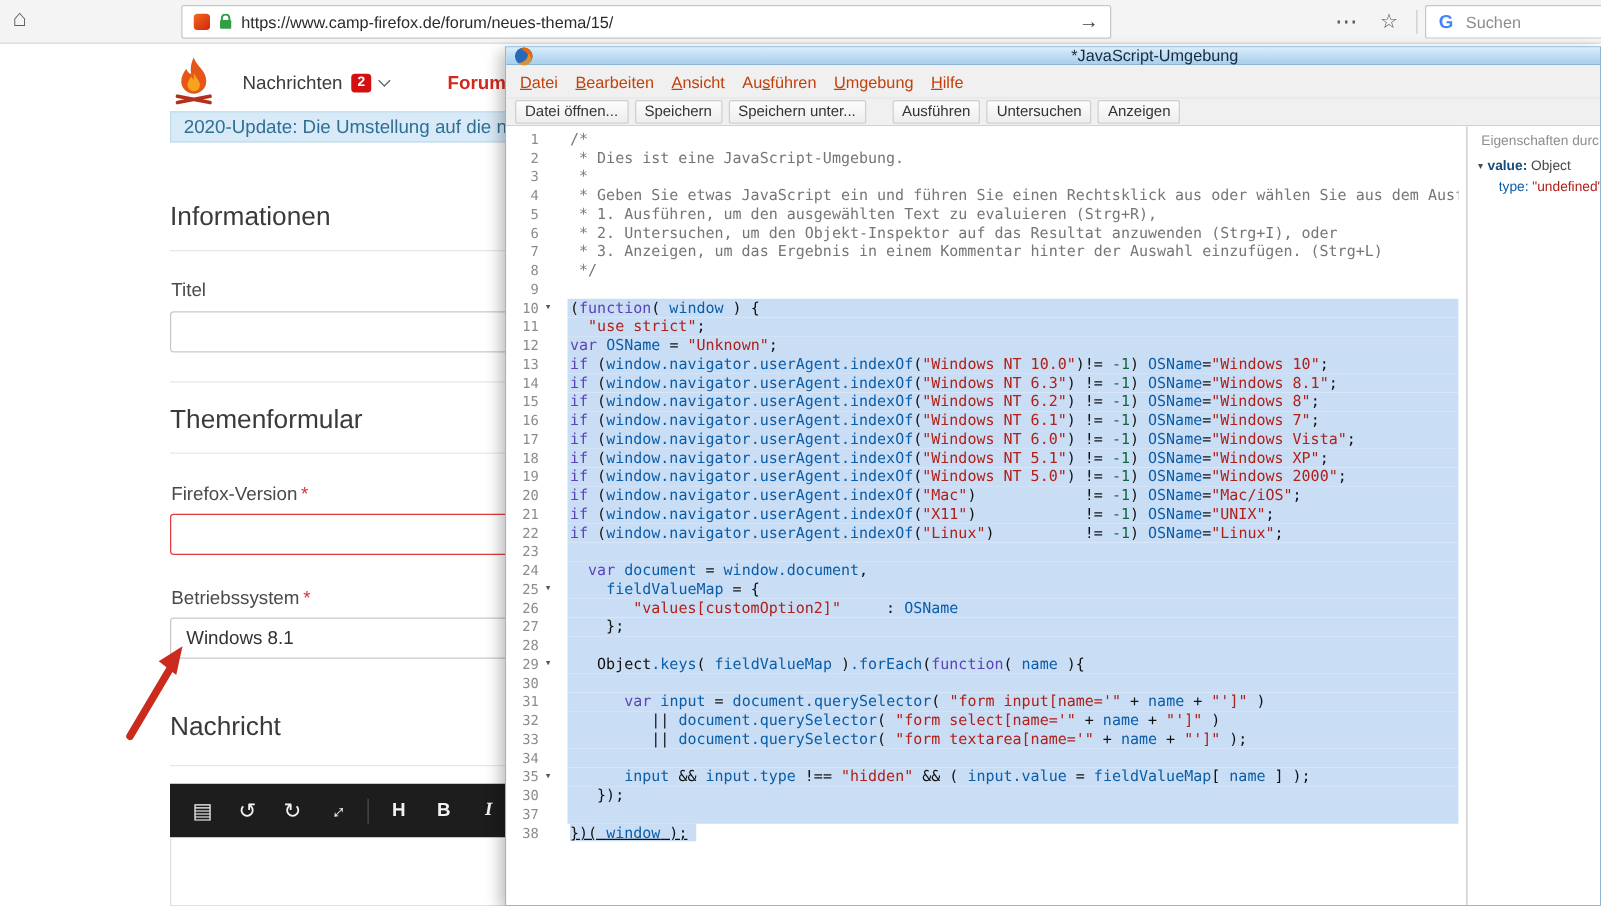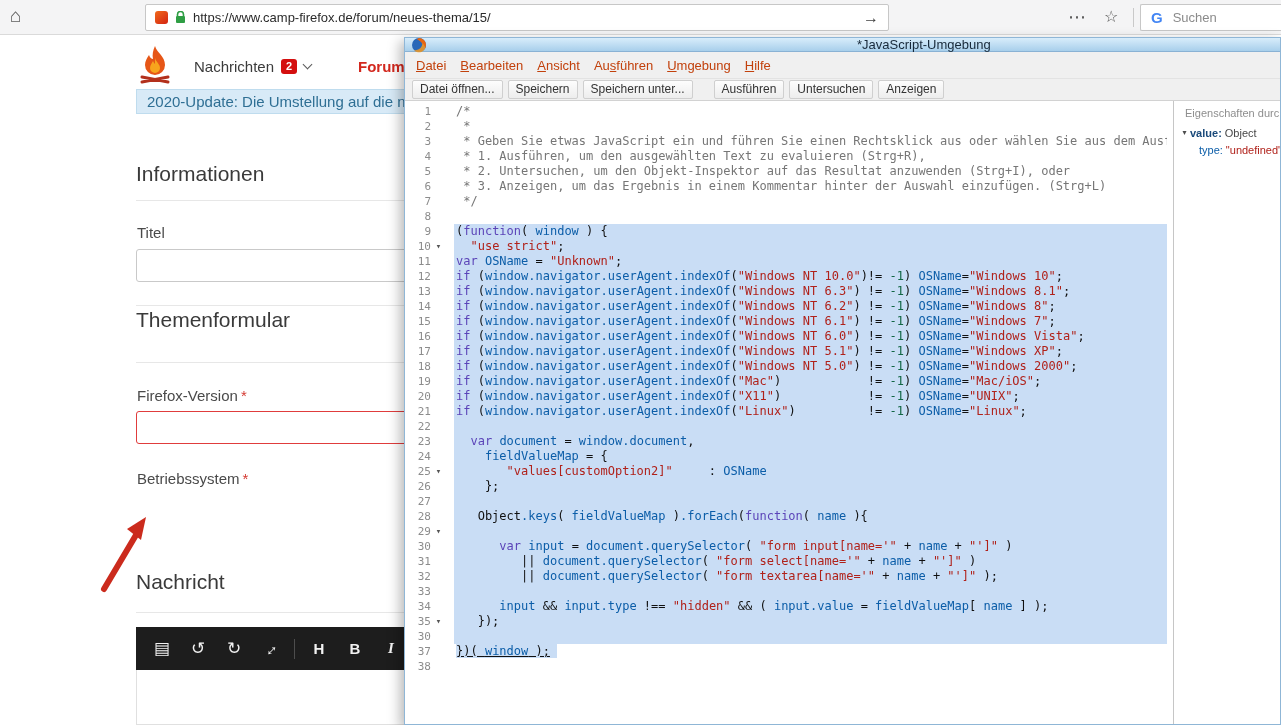--- a/index.html
+++ b/index.html
@@ -118,30 +118,33 @@
 
     <h2 class="fh" style="top:126px">Informationen</h2>
     <div class="fdiv" style="top:164px"></div>
 
     <div class="flabel" style="top:188px">
       <span>Titel</span>
     </div>
     <div class="fin" style="top:213px"></div>
     <div class="fdiv" style="top:269px"></div>
 
-    <h2 class="fh" style="top:272px">Themenformular</h2>
+    <h2 class="fh" style="top:288px">Themenformular</h2>
     <div class="fdiv" style="top:326px"></div>
 
     <div class="flabel" style="top:351px">
       <span>Firefox-Version</span><span class="req">*</span>
     </div>
     <div class="fin err" style="top:375px"></div>
 
     <div class="flabel" style="top:434px">
       <span>Betriebssystem</span><span class="req">*</span>
+    </div>
+    <div class="fin fsel" style="top:458px">
+      <span>Windows 8.1</span>
     </div>
 
     <svg class="arrow-svg" width="72" height="90" viewBox="0 0 72 90">
       <line x1="14" y1="84" x2="46" y2="30" stroke="#cb2b1d" stroke-width="6" stroke-linecap="round"></line>
       <polygon points="56,12 51,35 37,24" fill="#cb2b1d"></polygon>
     </svg>
 
     <h2 class="fh" style="top:534px">Nachricht</h2>
     <div class="fdiv" style="top:576px"></div>
     <div class="msg-toolbar">
@@ -332,20 +335,21 @@
             <span class="ln">37</span>
             <span class="fold"></span>
           </div>
           <div class="gut-line">
             <span class="ln">38</span>
             <span class="fold"></span>
           </div>
         </div>
       <div class="codearea">
           <div class="code-line"><span class="code-text"><span class="tk-c">/*</span></span></div>
+          <div class="code-line"><span class="code-text"><span class="tk-c"> * Dies ist eine JavaScript-Umgebung.</span></span></div>
           <div class="code-line"><span class="code-text"><span class="tk-c"> *</span></span></div>
           <div class="code-line"><span class="code-text"><span class="tk-c"> * Geben Sie etwas JavaScript ein und führen Sie einen Rechtsklick aus oder wählen Sie aus dem Ausführen-Menü:</span></span></div>
           <div class="code-line"><span class="code-text"><span class="tk-c"> * 1. Ausführen, um den ausgewählten Text zu evaluieren (Strg+R),</span></span></div>
           <div class="code-line"><span class="code-text"><span class="tk-c"> * 2. Untersuchen, um den Objekt-Inspektor auf das Resultat anzuwenden (Strg+I), oder</span></span></div>
           <div class="code-line"><span class="code-text"><span class="tk-c"> * 3. Anzeigen, um das Ergebnis in einem Kommentar hinter der Auswahl einzufügen. (Strg+L)</span></span></div>
           <div class="code-line"><span class="code-text"><span class="tk-c"> */</span></span></div>
           <div class="code-line"><span class="code-text"></span></div>
           <div class="code-line sel-full"><span class="code-text"><span class="tk-v">(</span><span class="tk-k">function</span><span class="tk-v">( </span><span class="tk-d">window</span><span class="tk-v"> ) {</span></span></div>
           <div class="code-line sel-full"><span class="code-text"><span class="tk-v">  </span><span class="tk-s">"use strict"</span><span class="tk-v">;</span></span></div>
           <div class="code-line sel-full"><span class="code-text"><span class="tk-k">var</span><span class="tk-v"> </span><span class="tk-d">OSName</span><span class="tk-v"> = </span><span class="tk-s">"Unknown"</span><span class="tk-v">;</span></span></div>

